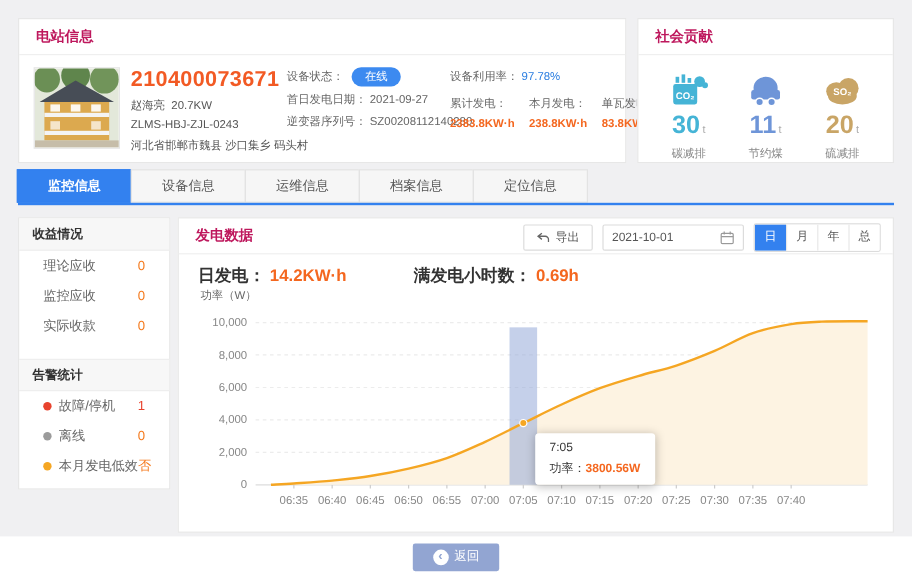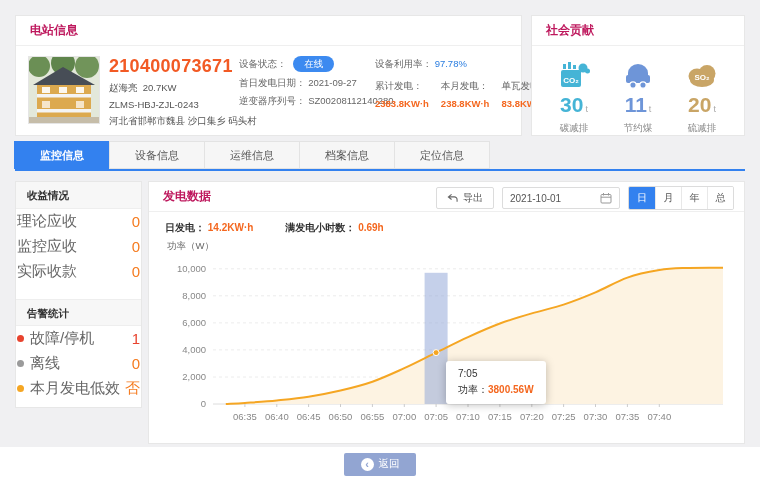--- a/index.html
+++ b/index.html
@@ -37,35 +37,35 @@
   .so-label{font-size:9.5px;color:#888;margin-top:5px}
   
   #tabs-bar{position:absolute;left:15px;top:141px;display:flex}
   .tab{width:96px;height:28px;line-height:27px;text-align:center;font-size:11px;color:#555;background:#f6f6f6;border:1px solid #e3e3e3;margin-left:-1px;cursor:pointer}
   .tab.active{background:#3381ef;color:#fff;border-color:#3381ef;font-weight:bold}
   #tabs-underline{position:absolute;left:15px;top:169px;width:730px;height:2px;background:#3381ef}
   
   #left-card{left:15px;top:181px;width:127px;height:227px}
   .sec-hd{background:#f7f7f7;height:27px;line-height:27px;padding:0 11px;font-size:10.5px;font-weight:bold;color:#333;border-bottom:1px solid #eee}
   .sec-hd.mid{border-top:1px solid #eee;margin-top:15px}
-  .lrow{display:flex;justify-content:space-between;align-items:center;padding:0 1px;height:25px;font-size:15px;color:#666}
+  .lrow{display:flex;justify-content:space-between;align-items:center;padding:0 20px;height:25px;font-size:11px;color:#666}
   .lrow .val{color:#f57b1f}
   .dot{width:7px;height:7px;border-radius:50%;display:inline-block;margin-right:6px;flex:none}
   .lrow .lbl{flex:1;display:flex;align-items:center;white-space:nowrap}
   
   #chart-card{left:148px;top:181px;width:597px;height:263px}
   #chart-controls{position:absolute;top:4px;right:10px;display:flex;align-items:center;gap:8px}
   .btn{height:22px;border:1px solid #dcdcdc;border-radius:2px;background:#fff;display:flex;align-items:center;gap:5px;padding:0 10px;font-size:10px;color:#555;cursor:pointer}
   .date-box{width:118px;height:22px;border:1px solid #dcdcdc;border-radius:2px;display:flex;align-items:center;padding:0 7px;background:#fff}
   .date-box input{border:none;outline:none;flex:1;font-size:10px;color:#555;font-family:"Liberation Sans",sans-serif;width:80px;background:transparent}
   .range-group{display:flex;border:1px solid #dcdcdc;border-radius:2px;overflow:hidden}
   .rbtn{width:26px;height:22px;line-height:22px;text-align:center;font-size:10px;color:#555;background:#fff;border-left:1px solid #e8e8e8;cursor:pointer}
   .rbtn:first-child{border-left:none}
   .rbtn.active{background:#3381ef;color:#fff}
-  #stats-row{position:absolute;left:16px;top:39px;display:flex;gap:32px;font-size:10px}
+  #stats-row{position:absolute;left:16px;top:39px;display:flex;gap:56px;font-size:14px}
   #stats-row .slbl{color:#333;font-weight:bold}
   #stats-row .sval{color:#f4671f;font-weight:bold}
   #chart-body{position:absolute;left:14px;top:60px;width:569px;height:200px}
   #ylabel{position:absolute;left:4px;top:-2px;font-size:9.5px;color:#666}
   #chart-svg{position:absolute;left:0;top:12px}
   #chart-tooltip{position:absolute;background:#fff;border-radius:3px;box-shadow:0 1px 8px rgba(0,0,0,.25);padding:7px 12px;font-size:10px;color:#333;z-index:5;white-space:nowrap}
   #chart-tooltip .tip-val{color:#f4671f;font-weight:bold}
   #chart-tooltip .tip-row{margin-top:4px}
   
   #footer{position:absolute;left:0;top:447px;width:760px;height:34px;background:#fff;display:flex;align-items:center;justify-content:center}

